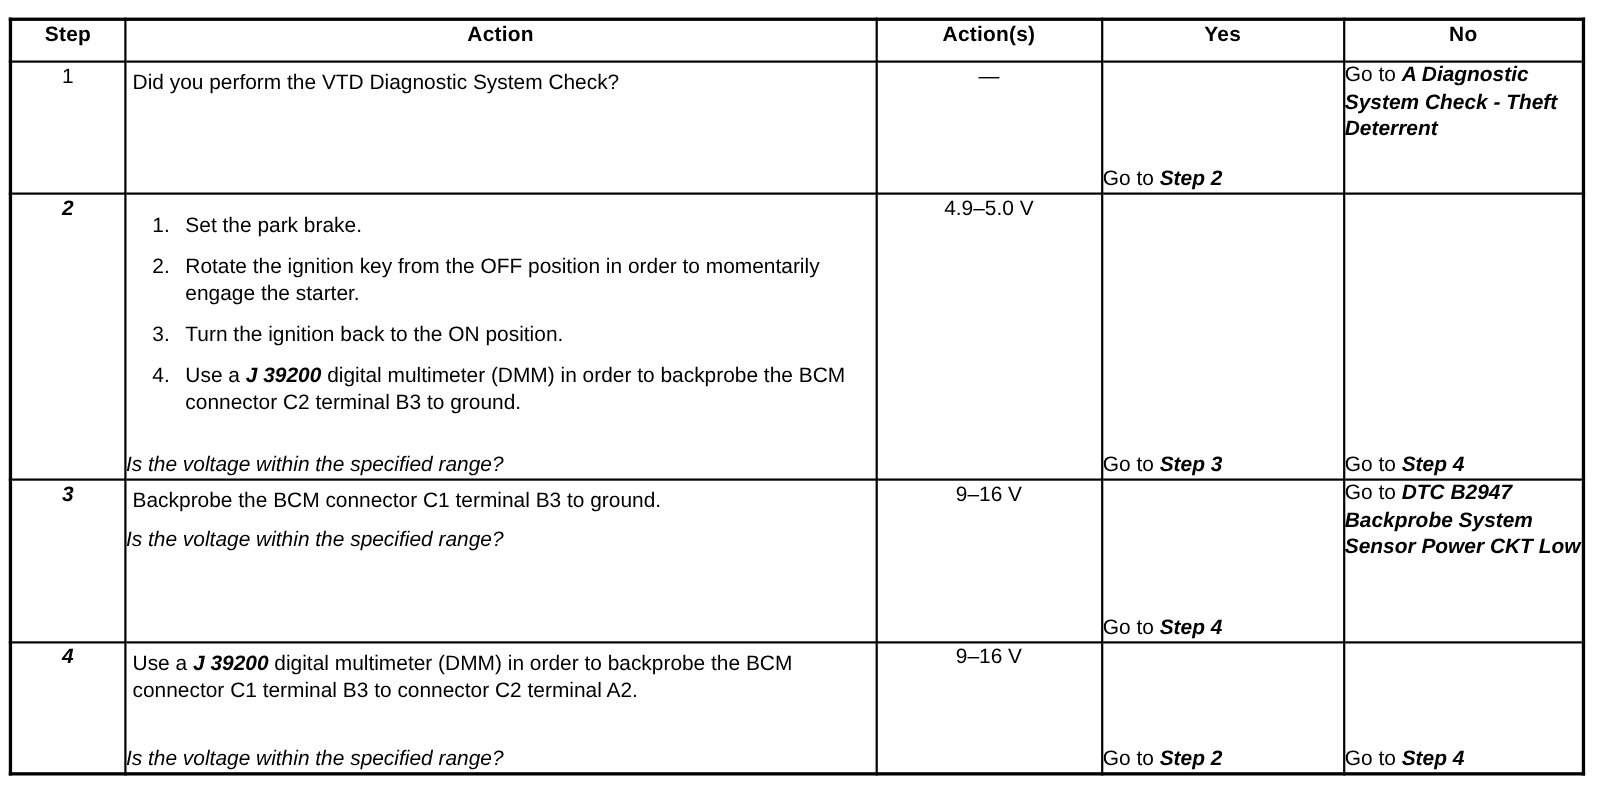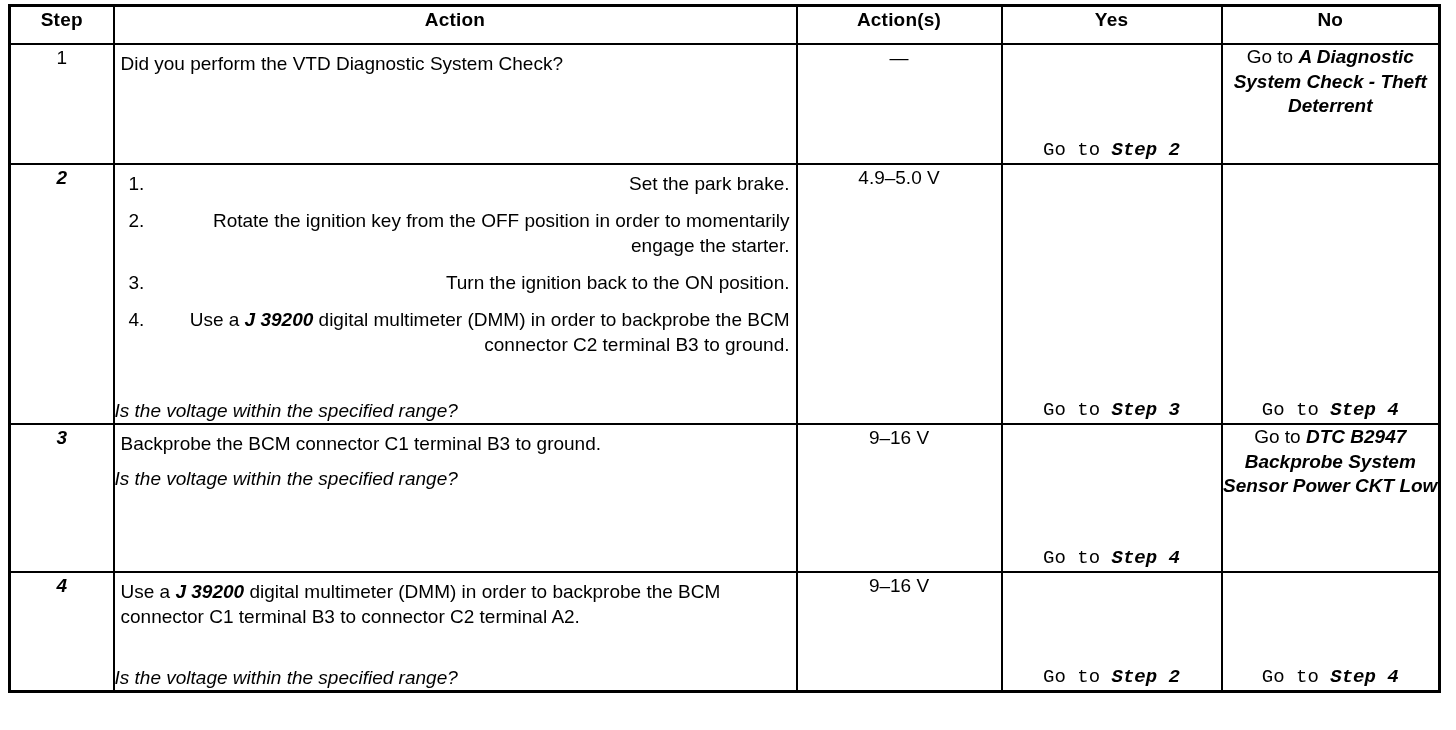--- a/index.html
+++ b/index.html
@@ -12,21 +12,21 @@
     width: 1456px;
     height: 730px;
     font-family: "Liberation Sans", sans-serif;
     color: #000000;
     overflow: hidden;
   }
 
   #diag-table-wrap {
     position: absolute;
     left: 8px;
-    top: 4px;
+    top: 16px;
     width: 1430px;
     height: 711px;
   }
 
   table.diag {
     border-collapse: collapse;
     table-layout: fixed;
     width: 1430px;
     border: 3px solid #000;
   }
@@ -81,24 +81,23 @@
     padding: 6px;
   }
   .action-question {
     margin-top: auto;
     font-style: italic;
   }
   .action-question.tight { margin-top: 4px; }
 
   ol.action-list {
     margin: 0 0 0 0;
-    padding: 6px;
+    padding: 16px;
     list-style: none;
     counter-reset: acts;
-    text-align: right;
   }
   ol.action-list > li {
     counter-increment: acts;
     position: relative;
     padding-left: 38px;
     margin-bottom: 12px;
   }
   ol.action-list > li:last-child { margin-bottom: 0; }
   ol.action-list > li::before {
     content: counter(acts) ".";
@@ -118,31 +117,30 @@
     font-size: 19px;
     padding: 4px;
   }
   td.value-cell .dash {
     display: inline-block;
     font-size: 19px;
   }
 
   
   td.yn-cell {
-    text-align: center;
     padding: 9px 6px 9px 6px;
     border-radius: 12px;
   }
   .yn-inner {
     display: flex;
     flex-direction: column;
     height: 100%;
   }
   .yn-top { margin-bottom: auto; }
-  .yn-bottom { margin-top: auto; font-family: Liberation Mono, monospace; }
+  .yn-bottom { margin-top: auto; }
   .yn-line { white-space: nowrap; }
   .yn-block { line-height: 1.30; }
 
   .empty-fill { flex: 1 1 auto; min-height: 0; }
 
   
   tr.row-1 td { height: 118px; }
   tr.row-2 td { height: 258px; }
   tr.row-3 td { height: 146px; }
   tr.row-4 td { height: 117px; }

